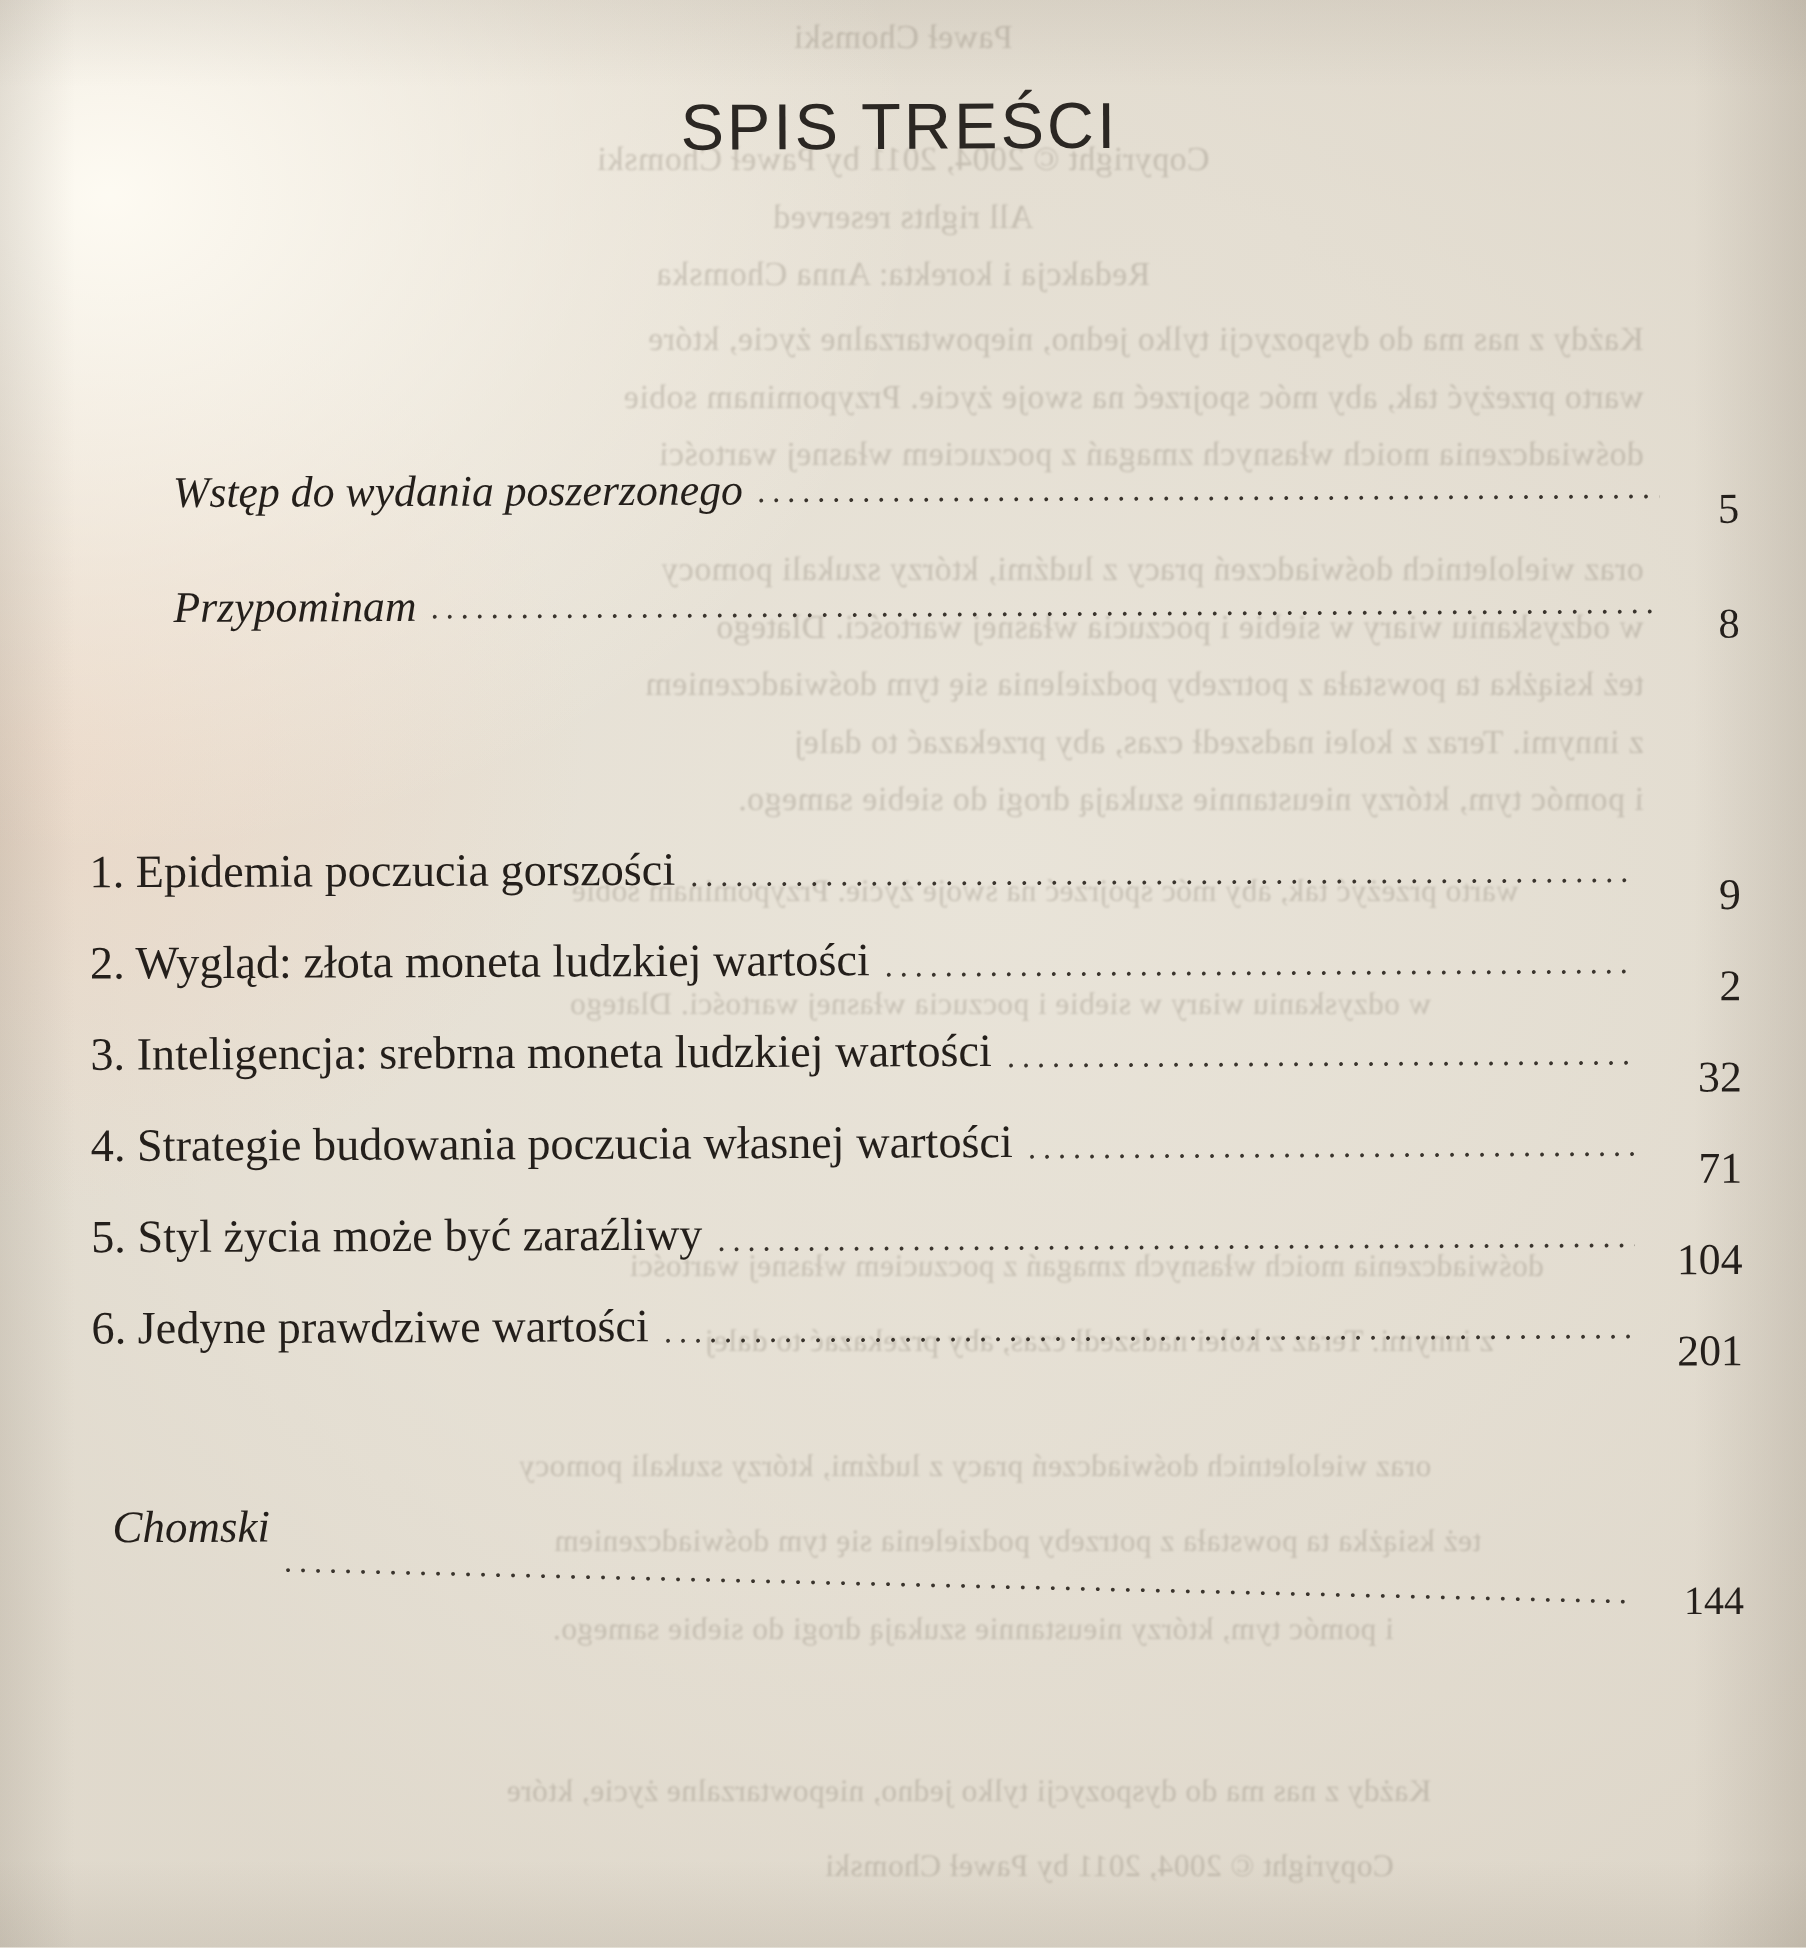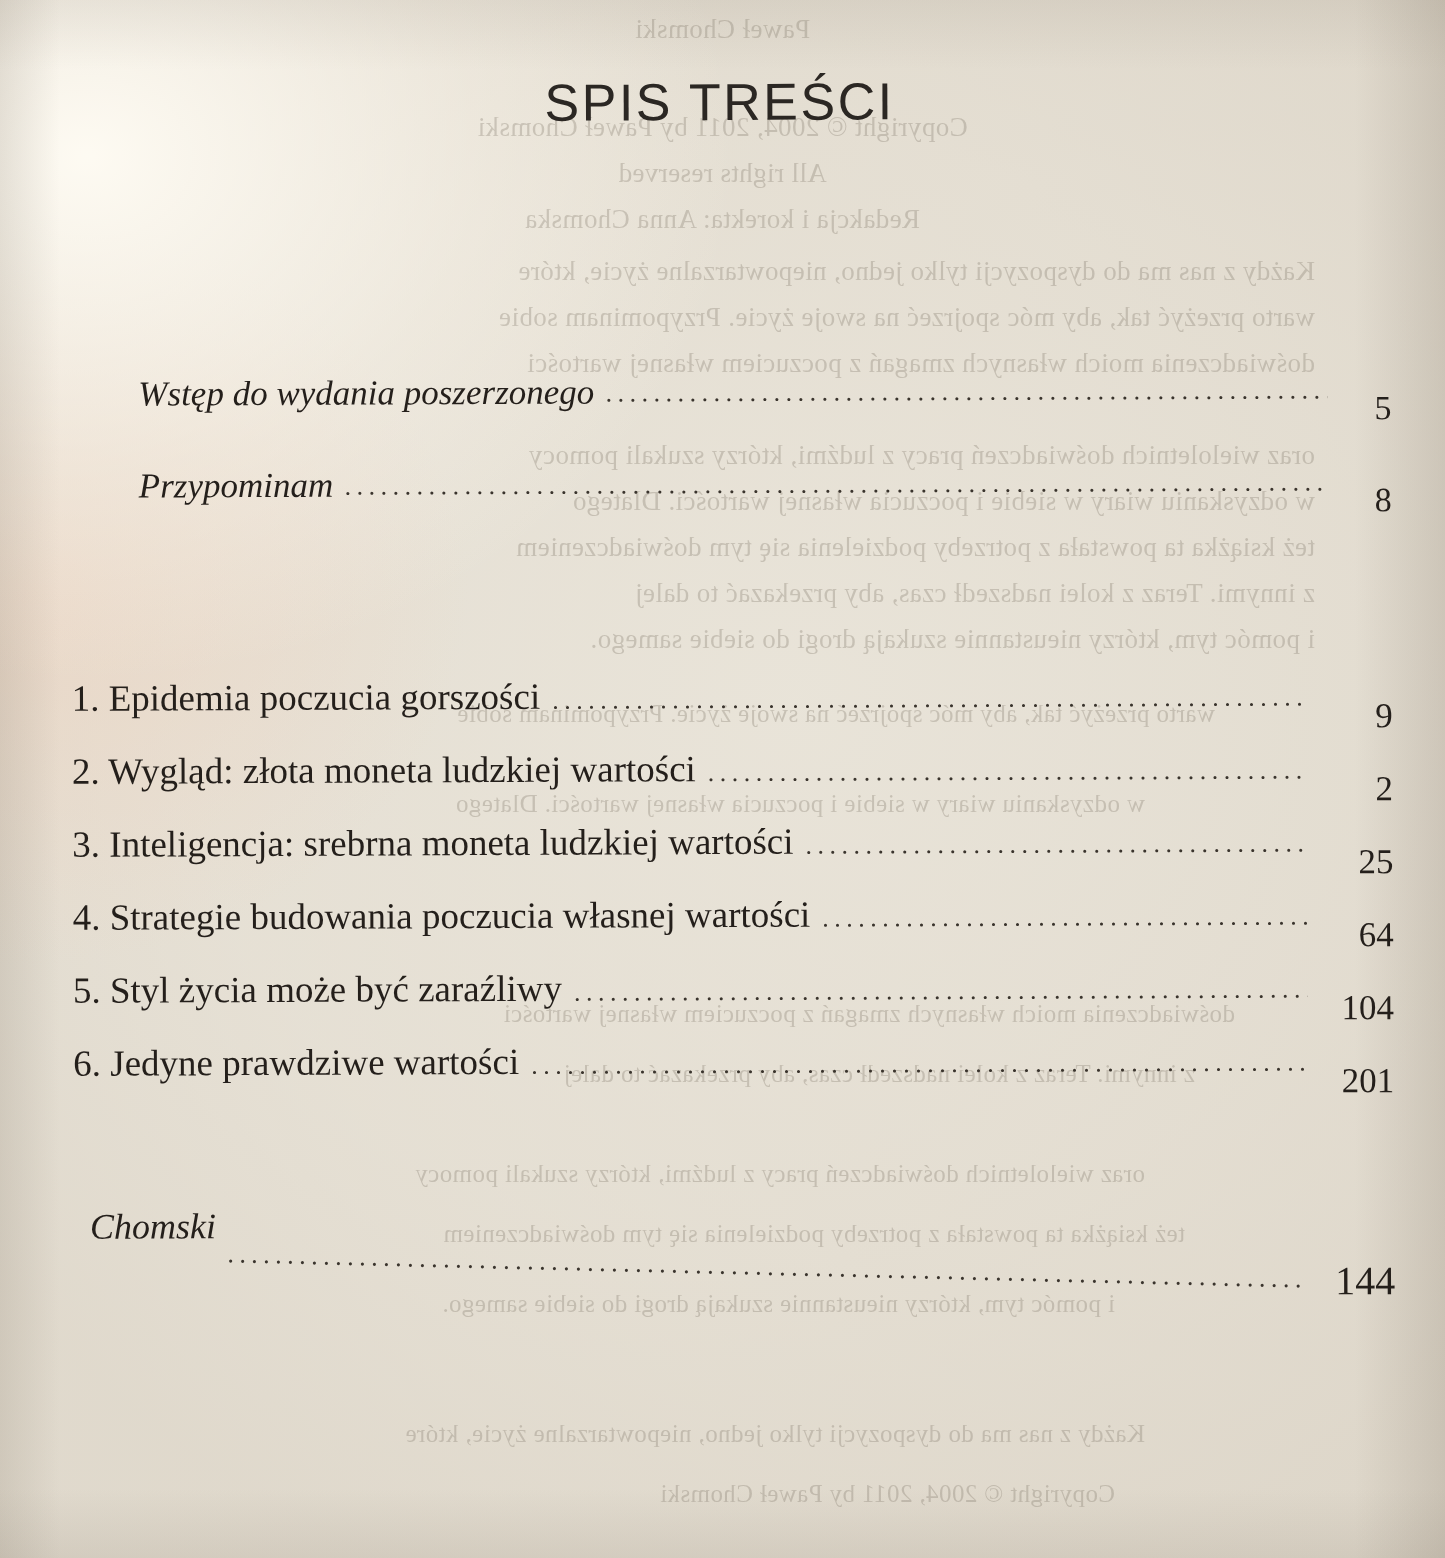--- a/index.html
+++ b/index.html
@@ -149,21 +149,21 @@
   }
 
   
   .entry.epilog {
     font-style: italic;
     font-size: 36px;
     padding-left: 28px;
   }
   .entry.epilog .pageno {
     font-style: normal;
-    font-size: 40px;
+    font-size: 32px;
     min-width: 82px;
     transform: translateY(62px);
   }
   .entry.epilog .leader {
     transform: translateY(30px) rotate(1.6deg);
     transform-origin: left center;
   }
 
   .spacer-front { height: 118px; }
   .spacer-epilog { height: 86px; }
@@ -228,27 +228,27 @@
 
       <div class="entry chapter">
         <span class="label">2. Wygląd: złota moneta ludzkiej wartości</span>
         <span class="leader">........................................................................................................................................</span>
         <span class="pageno">2</span>
       </div>
 
       <div class="entry chapter">
         <span class="label">3. Inteligencja: srebrna moneta ludzkiej wartości</span>
         <span class="leader">........................................................................................................................................</span>
-        <span class="pageno">25</span>
+        <span class="pageno">32</span>
       </div>
 
       <div class="entry chapter">
         <span class="label">4. Strategie budowania poczucia własnej wartości</span>
         <span class="leader">........................................................................................................................................</span>
-        <span class="pageno">64</span>
+        <span class="pageno">71</span>
       </div>
 
       <div class="entry chapter">
         <span class="label">5. Styl życia może być zaraźliwy</span>
         <span class="leader">........................................................................................................................................</span>
         <span class="pageno">104</span>
       </div>
 
       <div class="entry chapter">
         <span class="label">6. Jedyne prawdziwe wartości</span>

